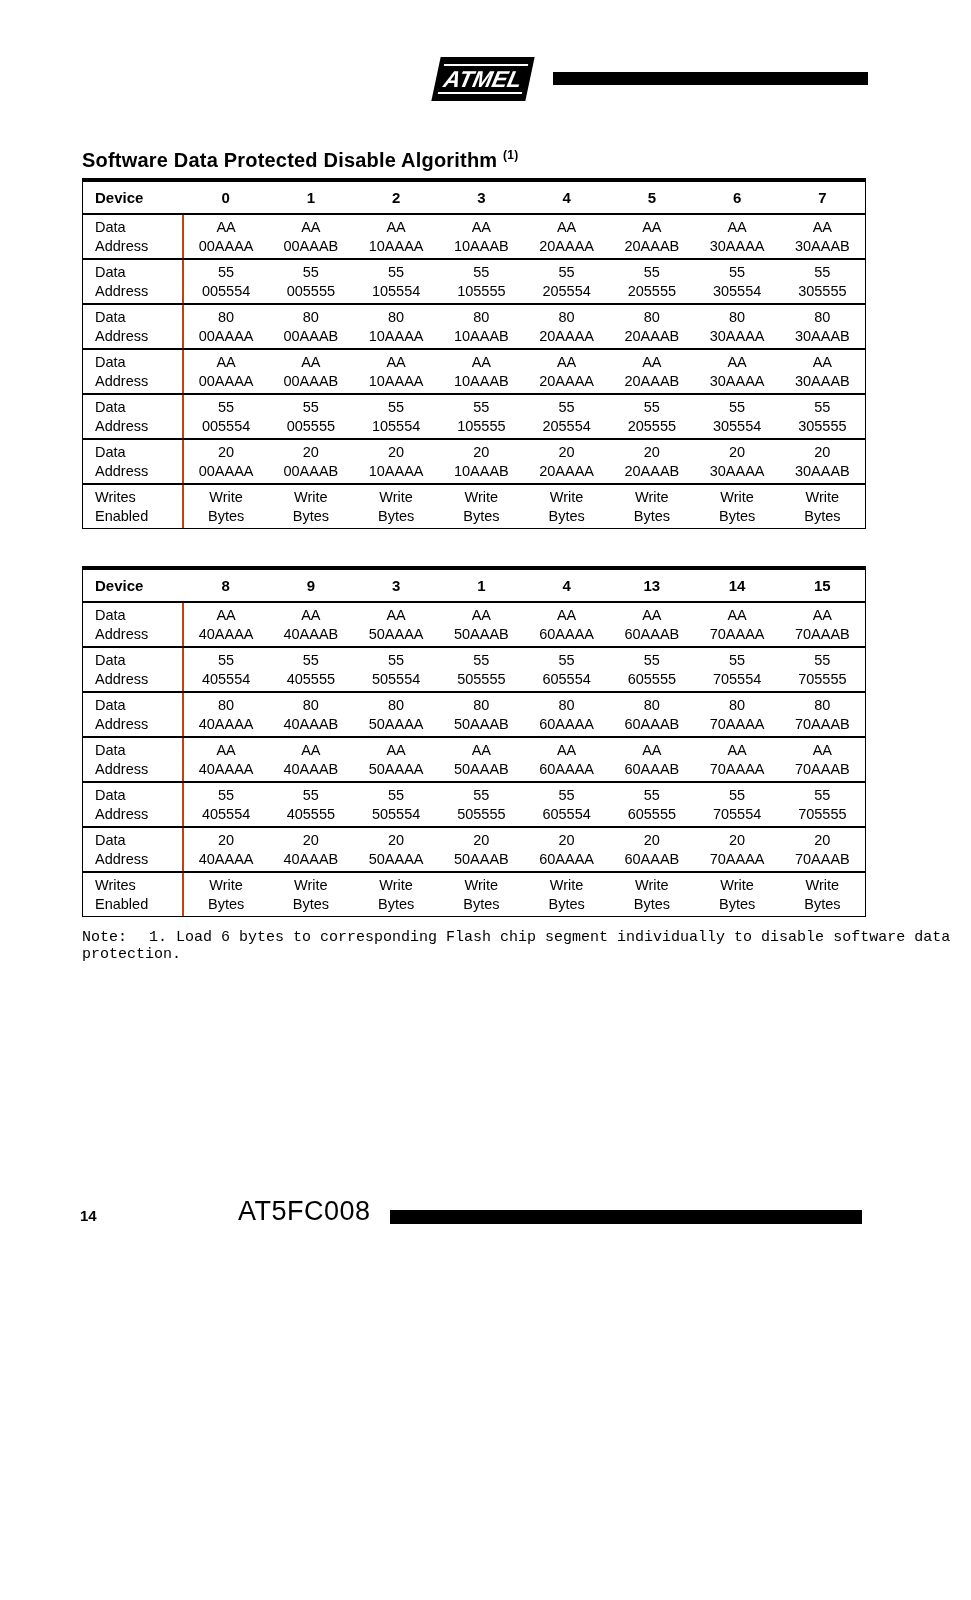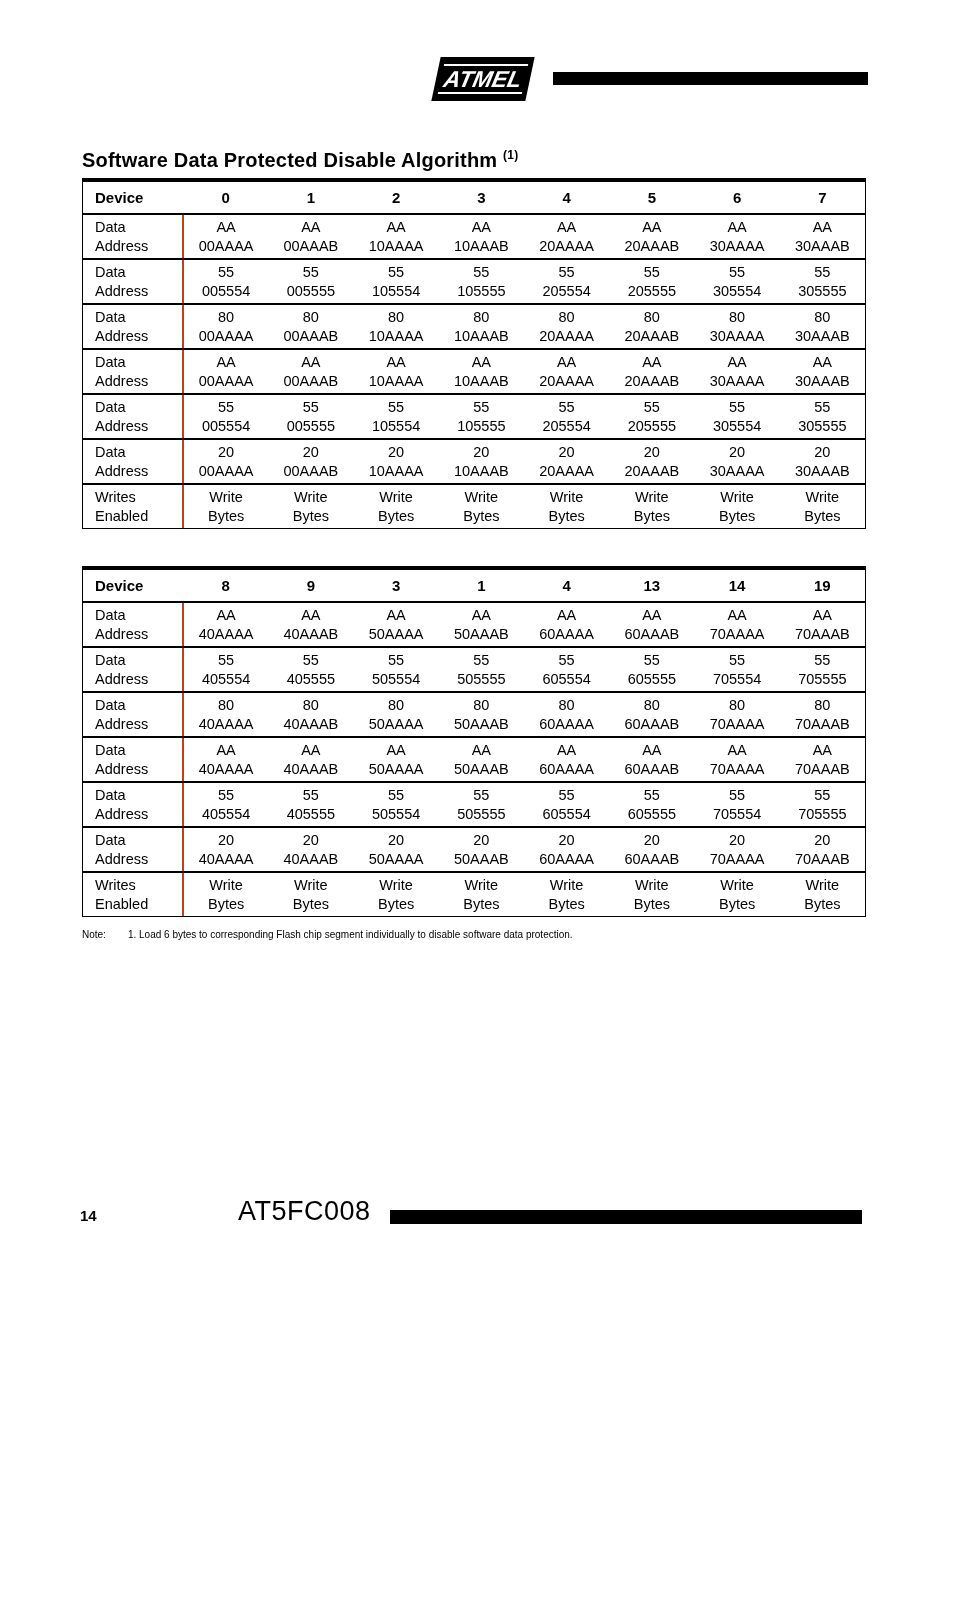--- a/index.html
+++ b/index.html
@@ -60,21 +60,21 @@
   }
   table.devtbl tbody tr:last-child th,
   table.devtbl tbody tr:last-child td{border-bottom:none;}
   table.devtbl tbody th{
     text-align:left;padding-left:12px;border-right:2px solid #c2410c;
   }
   .cline{line-height:19px;white-space:nowrap;}
   
   .note{
     position:absolute;left:82px;top:929px;
-    font-family:Liberation Sans, sans-serif;font-size:10px;
+    font-family:Liberation Mono, monospace;font-size:15px;
   }
   .note .note-label{margin-right:22px;}
   
   .page-num{
     position:absolute;left:80px;top:1207px;
     font-size:15px;font-weight:bold;
   }
   .product{
     position:absolute;left:238px;top:1196px;
     font-size:27px;font-weight:normal;letter-spacing:0.5px;
@@ -408,21 +408,21 @@
           <thead>
             <tr>
               <th class="lblcol">Device</th>
               <th>8</th>
               <th>9</th>
               <th>3</th>
               <th>1</th>
               <th>4</th>
               <th>13</th>
               <th>14</th>
-              <th>19</th>
+              <th>15</th>
             </tr>
           </thead>
           <tbody>
             <tr>
               <th>
                 <div class="cline">Data</div>
                 <div class="cline">Address</div>
               </th>
               <td>
                 <div class="cline">AA</div>

